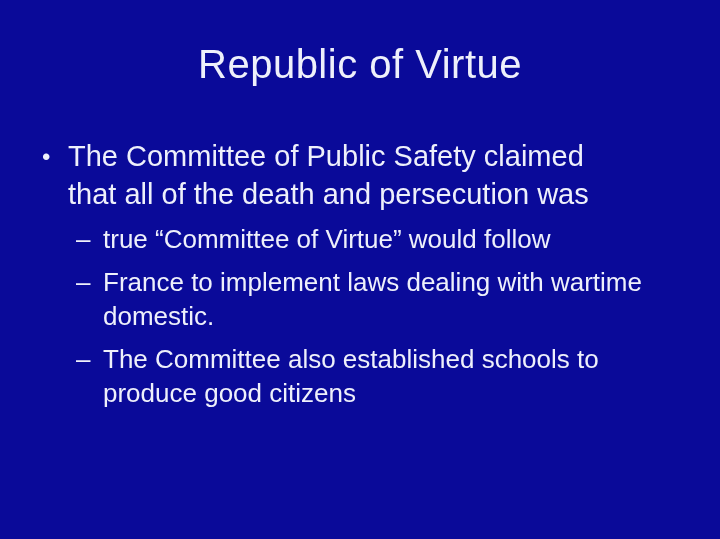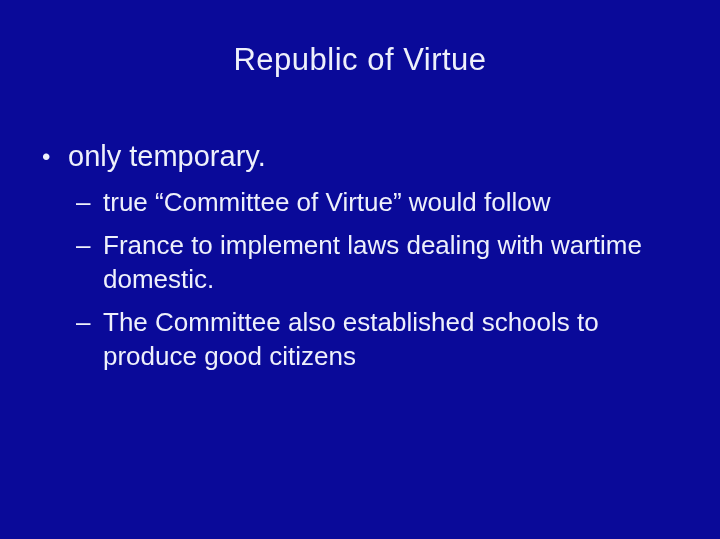--- a/index.html
+++ b/index.html
@@ -17,21 +17,21 @@
     font-family: "Liberation Sans", sans-serif;
     -webkit-font-smoothing: antialiased;
   }
   .title {
     position: absolute;
     top: 42px;
     left: 0;
     width: 100%;
     margin: 0;
     text-align: center;
-    font-size: 31px;
+    font-size: 40px;
     font-weight: 400;
     letter-spacing: 0.5px;
     color: var(--slide-text, #f2f3fd);
   }
   .body {
     position: absolute;
     top: 138px;
     left: 0;
     width: 720px;
   }
@@ -69,21 +69,22 @@
 </head>
 <body>
 
 <div class="slide" style="--slide-bg: #0a0a99; --slide-text: #eef0fb;">
   <h1 class="title">Republic of Virtue</h1>
 
   <div class="body">
 
     <div class="bullet-l1">
       <span class="marker">•</span>
-      <span class="line">only temporary.</span>
+      <span class="line">The Committee of Public Safety claimed</span>
+      <span class="line">that all of the death and persecution was</span>
     </div>
 
     <div class="bullet-l2">
       <span class="marker">–</span>
       <span class="line">true “Committee of Virtue” would follow</span>
     </div>
 
     <div class="bullet-l2">
       <span class="marker">–</span>
       <span class="line">France to implement laws dealing with wartime</span>

